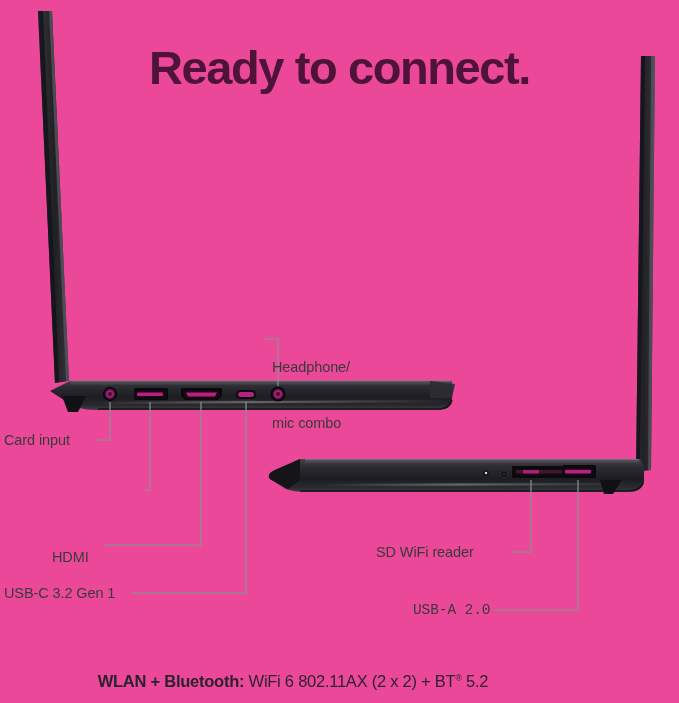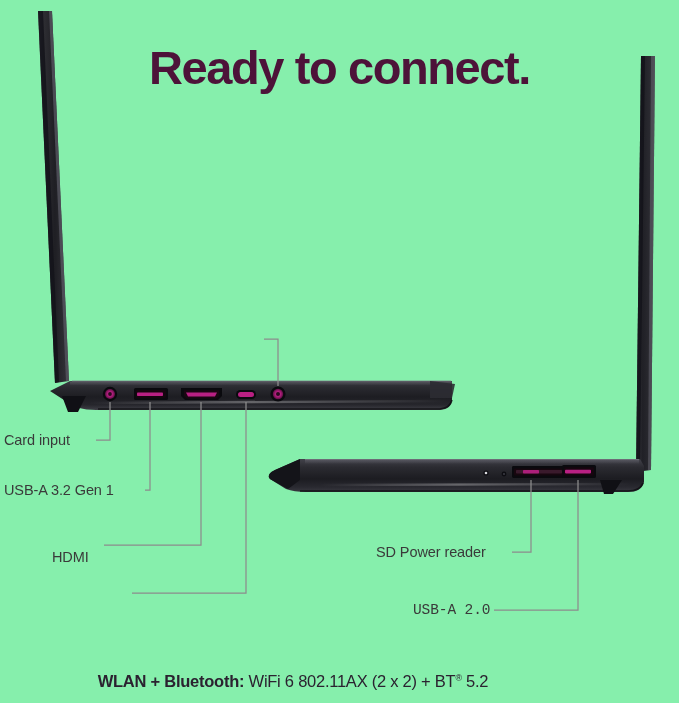--- a/index.html
+++ b/index.html
@@ -7,21 +7,21 @@
     padding: 0;
     background: #ffffff;
   }
   body {
     font-family: "Liberation Sans", sans-serif;
   }
   #page {
     position: relative;
     width: 679px;
     height: 703px;
-    background: #86efac;
+    background: #ec4899;
     overflow: hidden;
   }
 
   
   .headline {
     position: absolute;
     left: 0;
     top: 42px;
     width: 679px;
     text-align: center;
@@ -227,25 +227,29 @@
       <path d="M 278,386 L 278,339 L 264,339"></path>
 
       <path d="M 531,480 L 531,552 L 512,552"></path>
 
       <path d="M 578,480 L 578,610 L 494,610"></path>
     </g>
   </svg>
 
   <div class="label" style="left:4px;  top:431px;">Card input</div>
 
-  <div class="label" style="left:4px;  top:481px;">USB-A 3.2 Gen 1</div>
 
   <div class="label" style="left:52px; top:536px;margin-top:12px;">HDMI</div>
 
-
-
-  <div class="label" style="left:376px; top:543px;">SD Power reader</div>
+  <div class="label" style="left:4px;  top:584px;">USB-C 3.2 Gen 1</div>
+
+  <div class="label" style="left:272px; top:321px;">
+    <div>Headphone/</div>
+    <div>mic combo</div>
+  </div>
+
+  <div class="label" style="left:376px; top:543px;">SD WiFi reader</div>
 
   <div class="label" style="left:413px; top:601px;font-family:Liberation Mono, monospace;">USB-A 2.0</div>
 
   <div class="footer"><b>WLAN + Bluetooth:</b><span> WiFi 6 802.11AX (2 x 2) + BT</span><sup>®</sup><span> 5.2</span></div>
 
 </div>
 
 </body></html>

